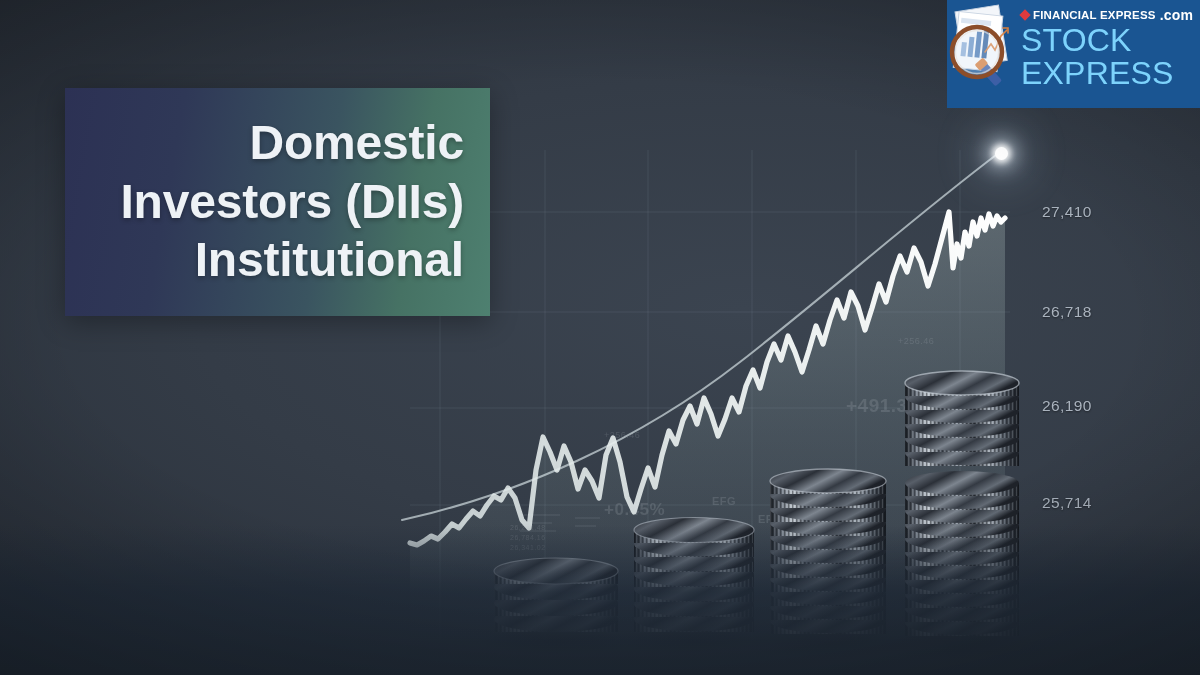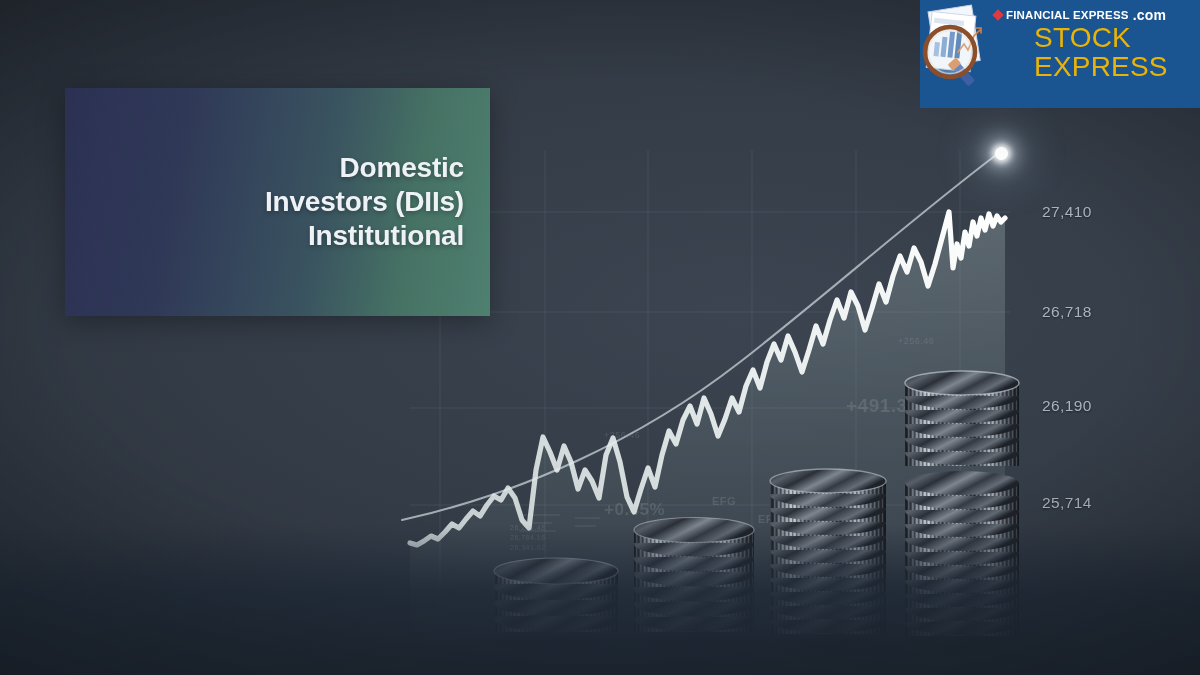--- a/index.html
+++ b/index.html
@@ -63,51 +63,51 @@
   #title-block {
     position:absolute; left:65px; top:88px;
     width:425px; height:228px;
     background:linear-gradient(100deg,#2c3154 0%, #2f3857 26%, #3a5460 60%, #467264 80%, #4e8070 100%);
     display:flex; align-items:center; justify-content:flex-end;
     padding:0 26px 0 20px;
     box-shadow:0 6px 26px rgba(0,0,0,.32);
   }
   #title-text {
     color:#eef2f6;
-    font-size:28px;
+    font-size:48px;
     font-weight:700;
     line-height:1.22;
     text-align:right;
     letter-spacing:-.2px;
     text-shadow:0 2px 5px rgba(0,0,0,.3);
   }
 
   
   #logo-badge {
     position:absolute; right:0; top:0;
-    width:280px; height:108px;
+    width:253px; height:108px;
     background:#1a5592;
     display:flex; align-items:stretch;
     overflow:hidden;
   }
   #logo-mark { width:72px; position:relative; flex:none; }
   #logo-right { flex:1; padding:7px 6px 6px 2px; display:flex; flex-direction:column; }
   #logo-kicker {
     display:flex; align-items:center; gap:4px;
     color:#ffffff; font-size:11.5px; font-weight:700; letter-spacing:.2px;
     white-space:nowrap;
   }
   #logo-kicker .dot-diamond {
     width:8px; height:8px; background:#e03a3e; transform:rotate(45deg); flex:none;
   }
   #logo-kicker .dotcom { font-size:14px; font-weight:700; }
   #logo-title {
     margin-top:1px;
-    color:#eab308; font-size:28px; font-weight:400;
-    line-height:1.02; letter-spacing:.2px;margin-left:40px;
+    color:#7dd3fc; font-size:32px; font-weight:400;
+    line-height:1.02; letter-spacing:.2px;
   }
   #logo-title span { display:block; }
 </style>
 </head>
 <body>
 
 <div id="stage">
 
   <div class="bg-base"></div>
 

